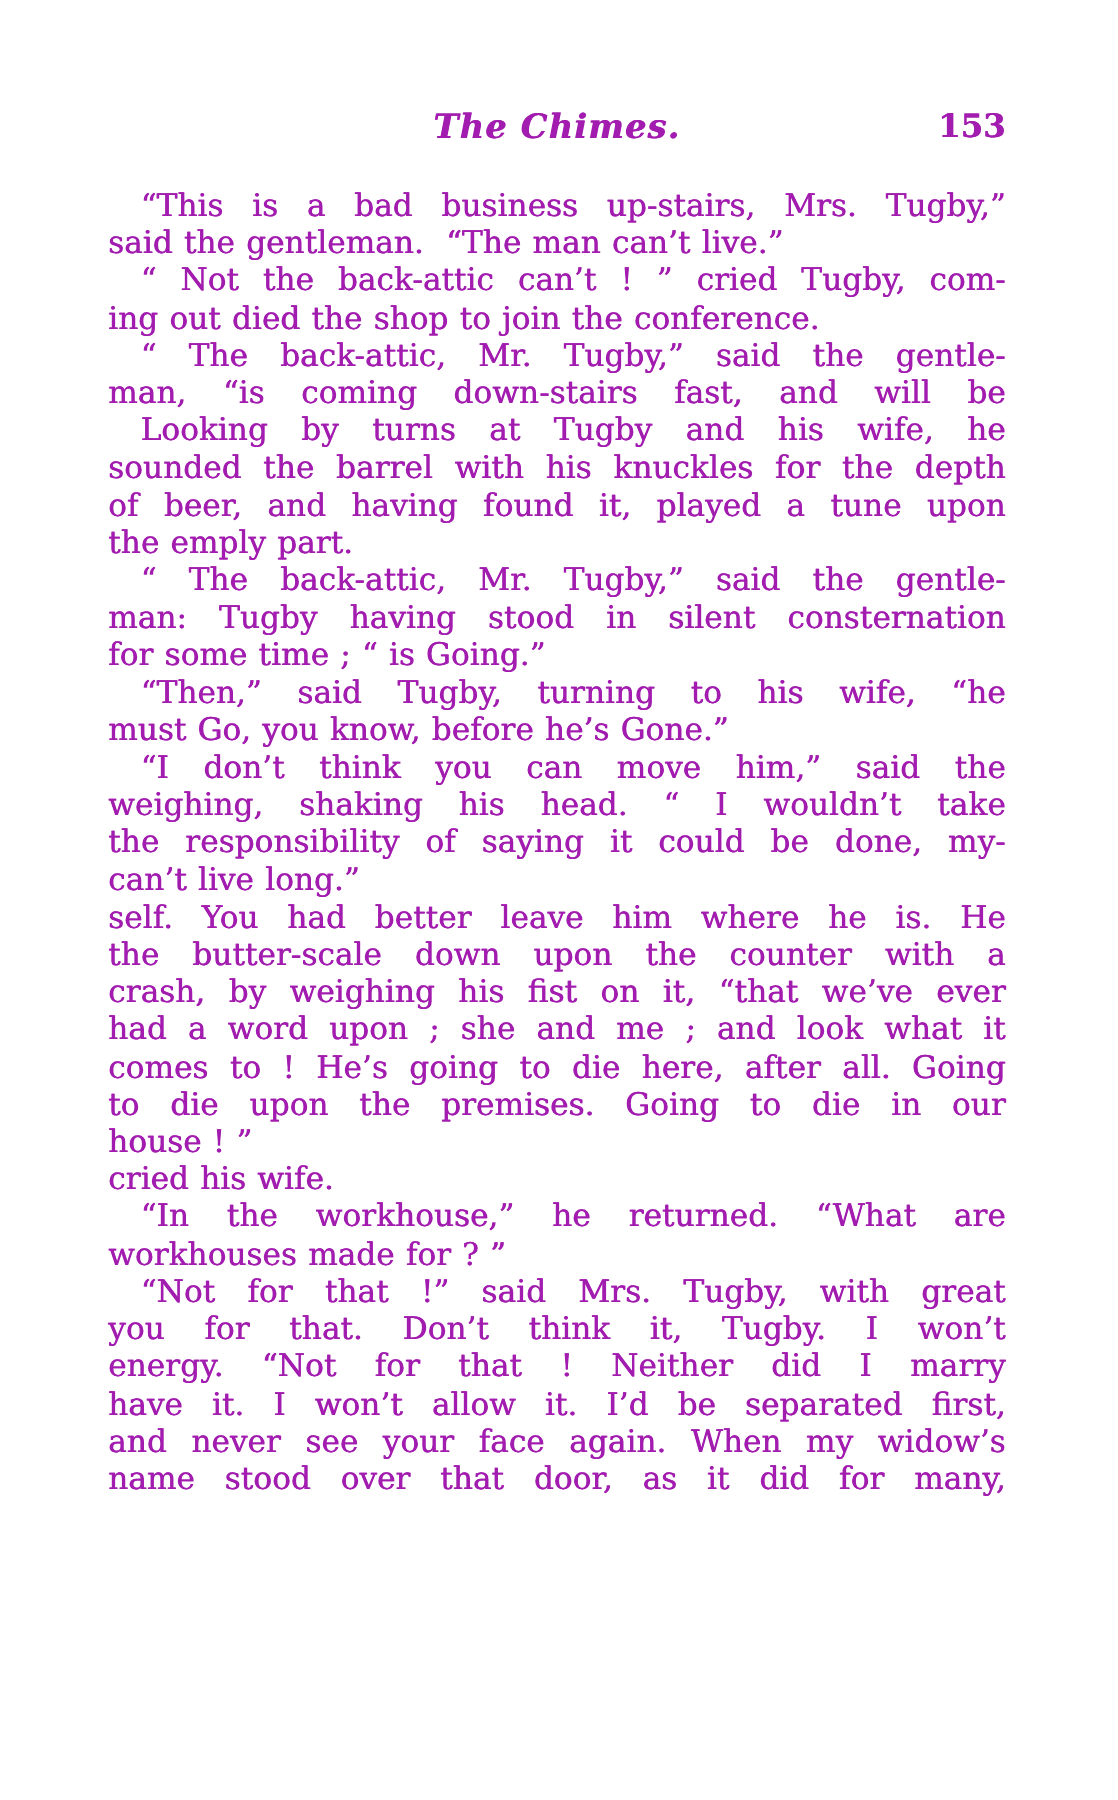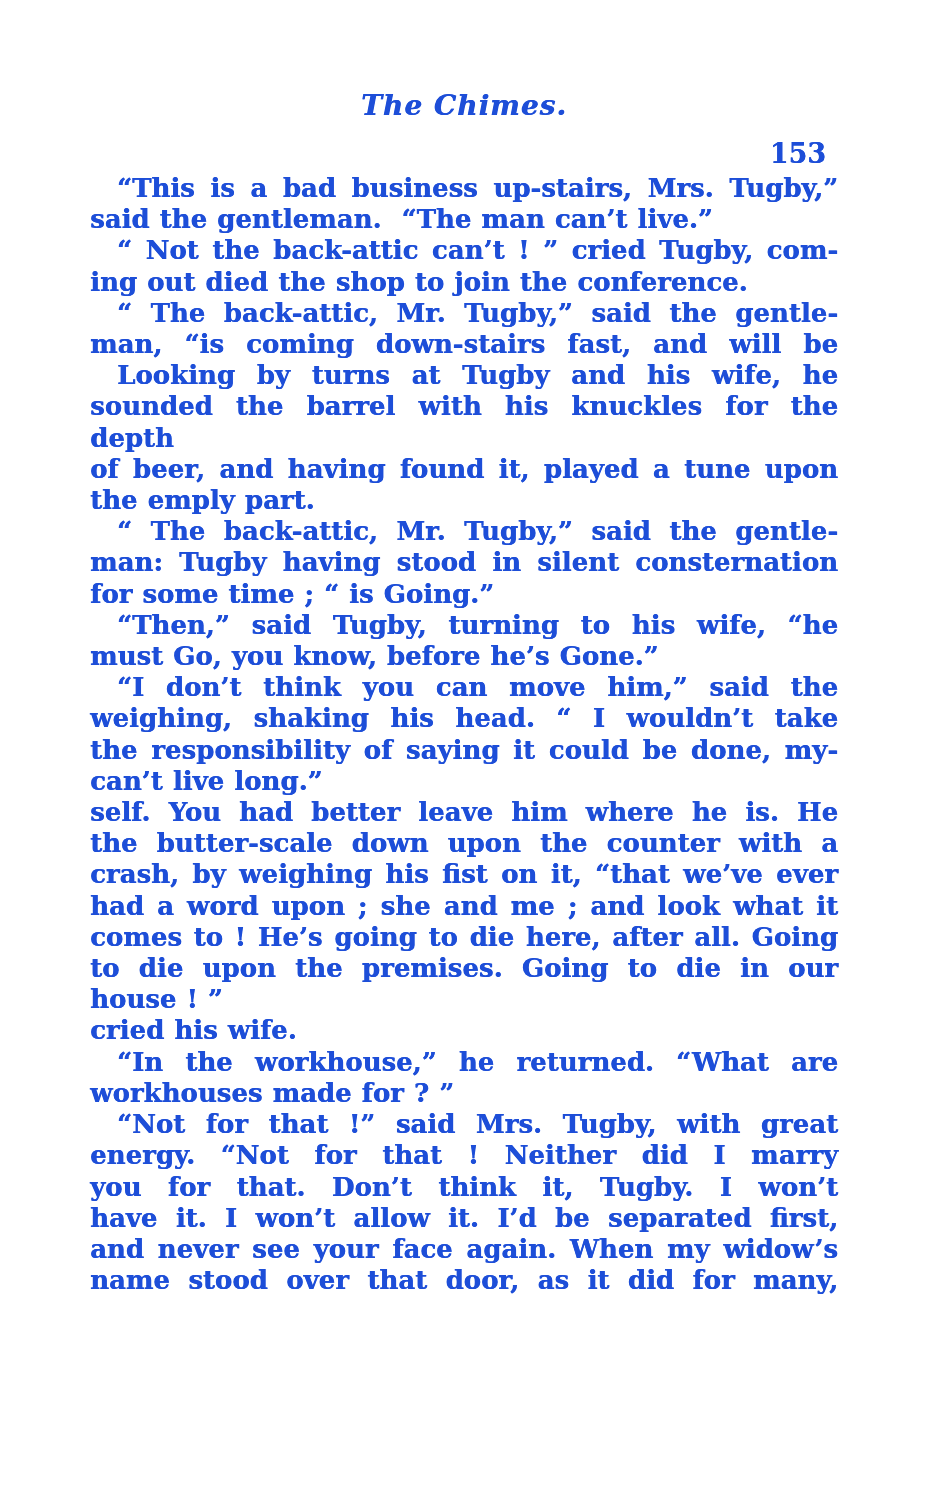--- a/index.html
+++ b/index.html
@@ -7,21 +7,21 @@
     padding: 0;
     background: #ffffff;
   }
   .page {
     position: relative;
     width: 932px;
     height: 1500px;
     background: #ffffff;
     overflow: hidden;
     font-family: "DejaVu Serif", "Liberation Serif", serif;
-    color: #1d4ed8;
+    color: #a21caf;
   }
   .page-header {
     position: absolute;
     top: 88px;
     left: 90px;
     width: 748px;
     height: 40px;
   }
   .running-title {
     display: block;
@@ -29,33 +29,31 @@
     font-style: italic;
     font-weight: bold;
     font-size: 28px;
     line-height: 36px;
     letter-spacing: 1px;
     text-shadow: 0.5px 0 0 currentColor;
   }
   .page-number {
     position: absolute;
     top: 0;
-    right: 12px;
+    right: 0;
     font-size: 27px;
     line-height: 36px;
     font-weight: bold;
     text-shadow: 0.4px 0 0 currentColor;
-    margin-top: 48px;
   }
   .text-block {
     position: absolute;
-    top: 173px;
+    top: 157px;
     left: 90px;
     width: 748px;
-    font-weight: bold;
   }
   .paragraph {
     margin: 0;
     padding: 0;
   }
   .line {
     font-size: 26px;
     line-height: 31.2px;
     text-align: justify;
     text-align-last: justify;
@@ -126,20 +124,20 @@
       </div>
       <div class="paragraph">
         <div class="line last">cried his wife.</div>
       </div>
       <div class="paragraph">
         <div class="line first">“In the workhouse,” he returned.  “What are</div>
         <div class="line last">workhouses made for ? ”</div>
       </div>
       <div class="paragraph">
         <div class="line first">“Not for that !” said Mrs. Tugby, with great</div>
+        <div class="line">you for that.  Don’t think it, Tugby.  I won’t</div>
         <div class="line">energy.  “Not for that !  Neither did I marry</div>
-        <div class="line">you for that.  Don’t think it, Tugby.  I won’t</div>
         <div class="line">have it.  I won’t allow it.  I’d be separated first,</div>
         <div class="line">and never see your face again.  When my widow’s</div>
         <div class="line">name stood over that door, as it did for many,</div>
       </div>
     </div>
 </div>
 
 </body></html>

